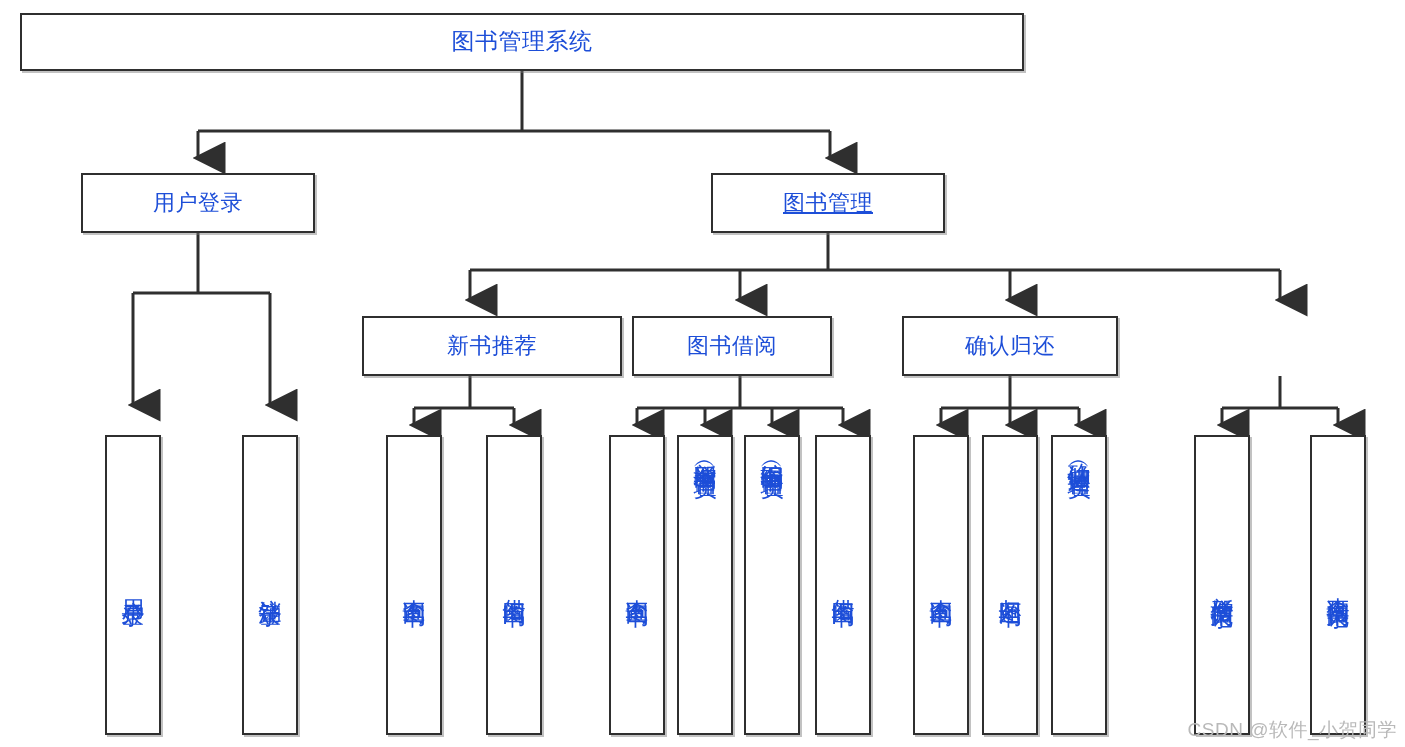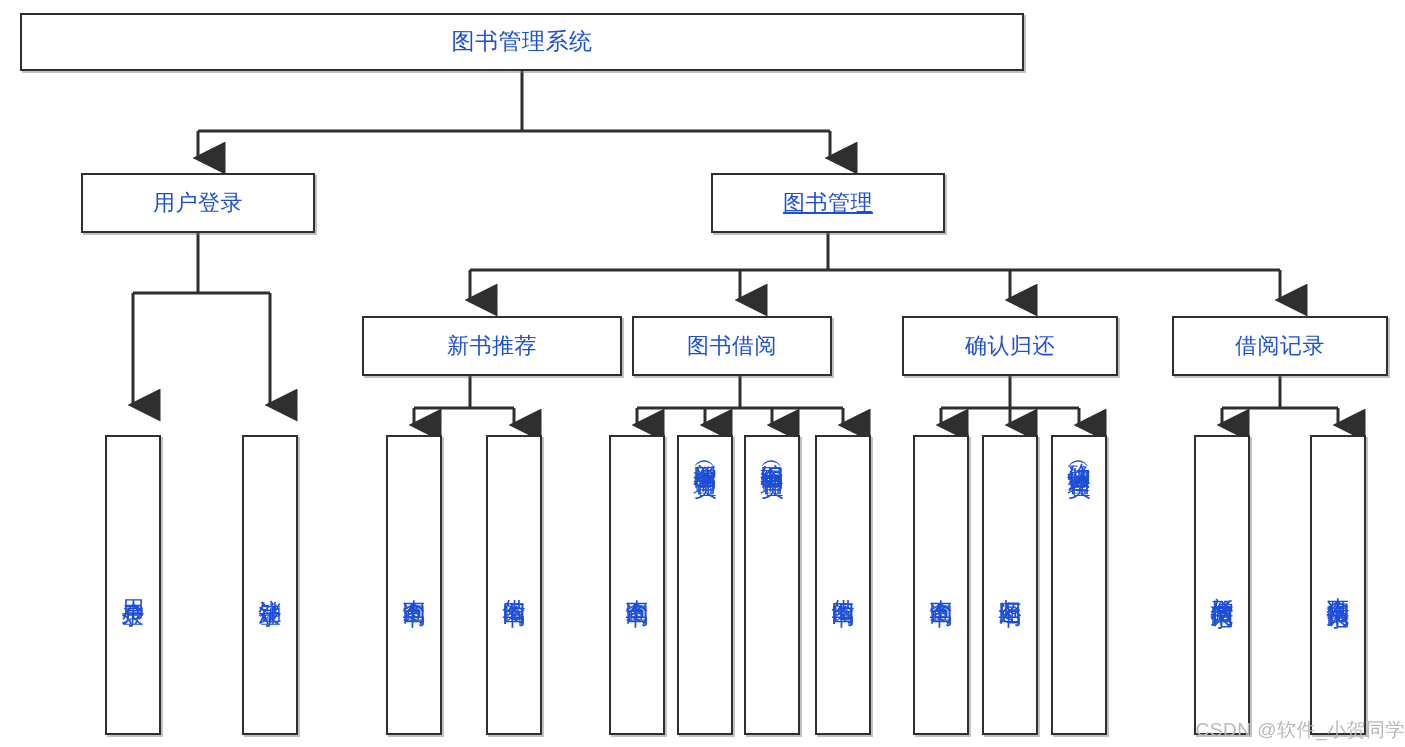--- a/index.html
+++ b/index.html
@@ -59,21 +59,21 @@
     letter-spacing: 2px;
     white-space: nowrap;
   }
   
   .node.v.center {
     align-items: center;
     padding-top: 0;
   }
   .watermark {
     position: absolute;
-    right: 0;
+    right: 8px;
     bottom: 4px;
     font-size: 19px;
     color: #b9b9b9;
     letter-spacing: 0.5px;
     white-space: nowrap;
   }
 </style>
 </head>
 <body>
 
@@ -144,23 +144,20 @@
 
   <div class="node h" style="left:362px; top:316px; width:260px; height:60px;">
     <span class="node-label">新书推荐</span>
   </div>
   <div class="node h" style="left:632px; top:316px; width:200px; height:60px;">
     <span class="node-label">图书借阅</span>
   </div>
   <div class="node h" style="left:902px; top:316px; width:216px; height:60px;">
     <span class="node-label">确认归还</span>
   </div>
-  <div class="node h" style="left:1172px; top:316px; width:216px; height:60px;">
-    <span class="node-label">借阅记录</span>
-  </div>
 
   <div class="node v center" style="left:105px; top:435px; width:56px; height:300px;">
     <span class="node-label">用户登录</span>
   </div>
   <div class="node v center" style="left:242px; top:435px; width:56px; height:300px;">
     <span class="node-label">注销登录</span>
   </div>
 
   <div class="node v center" style="left:386px; top:435px; width:56px; height:300px;">
     <span class="node-label">查询图书</span>

